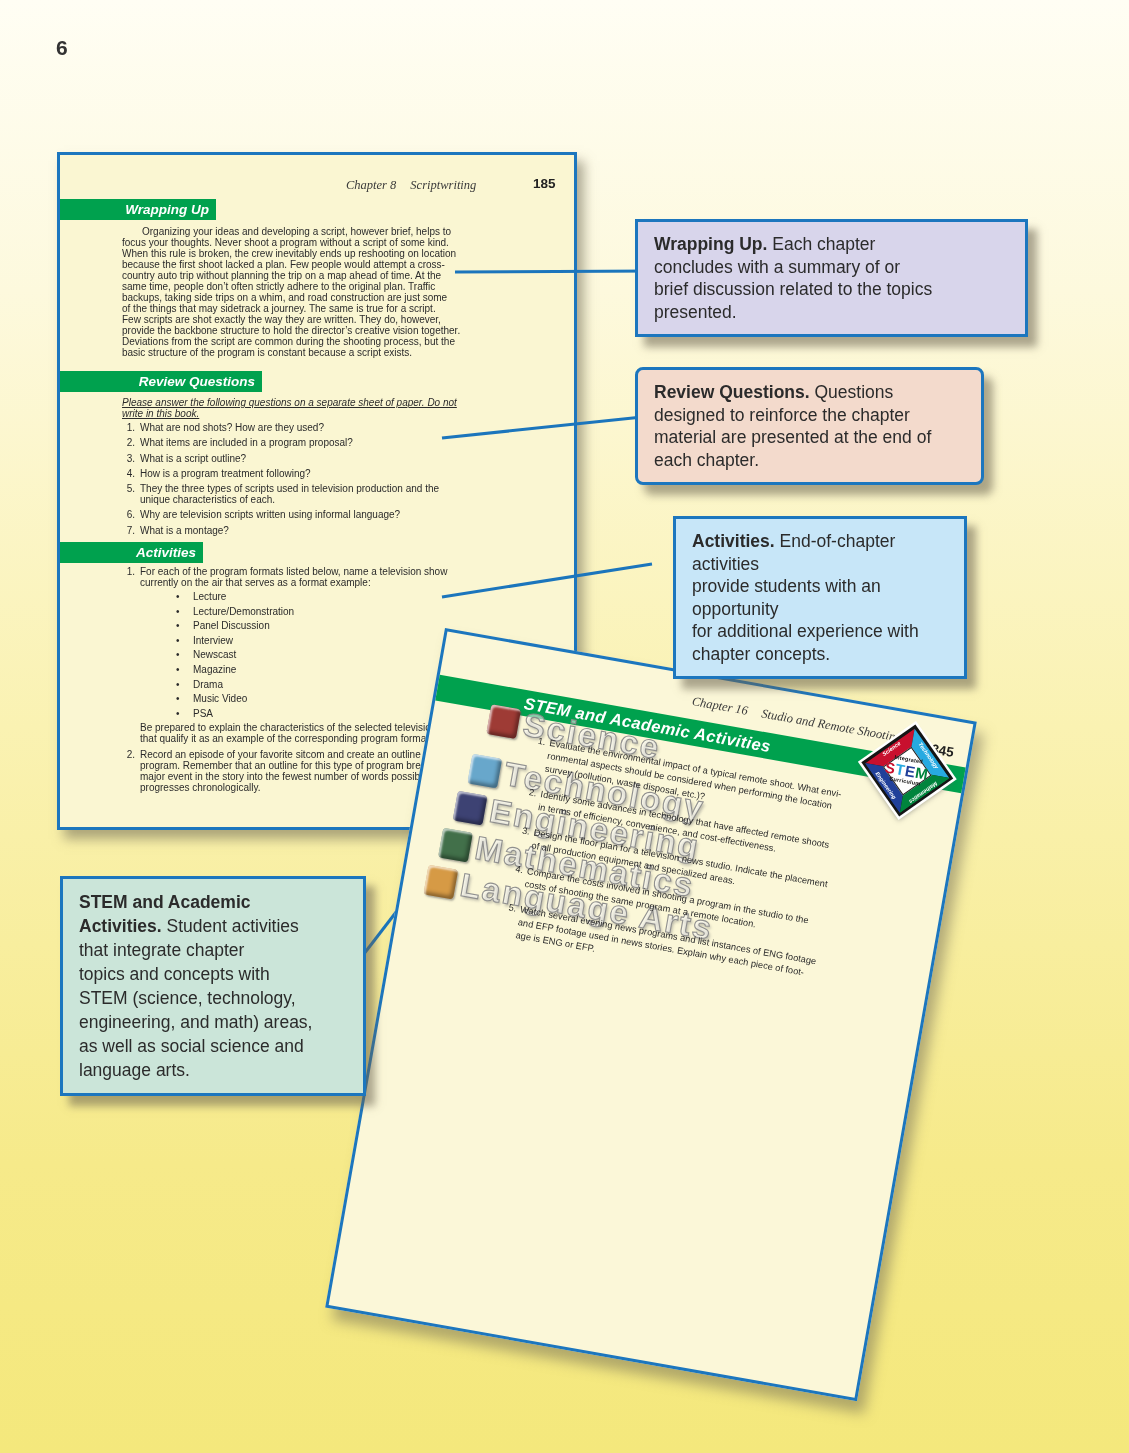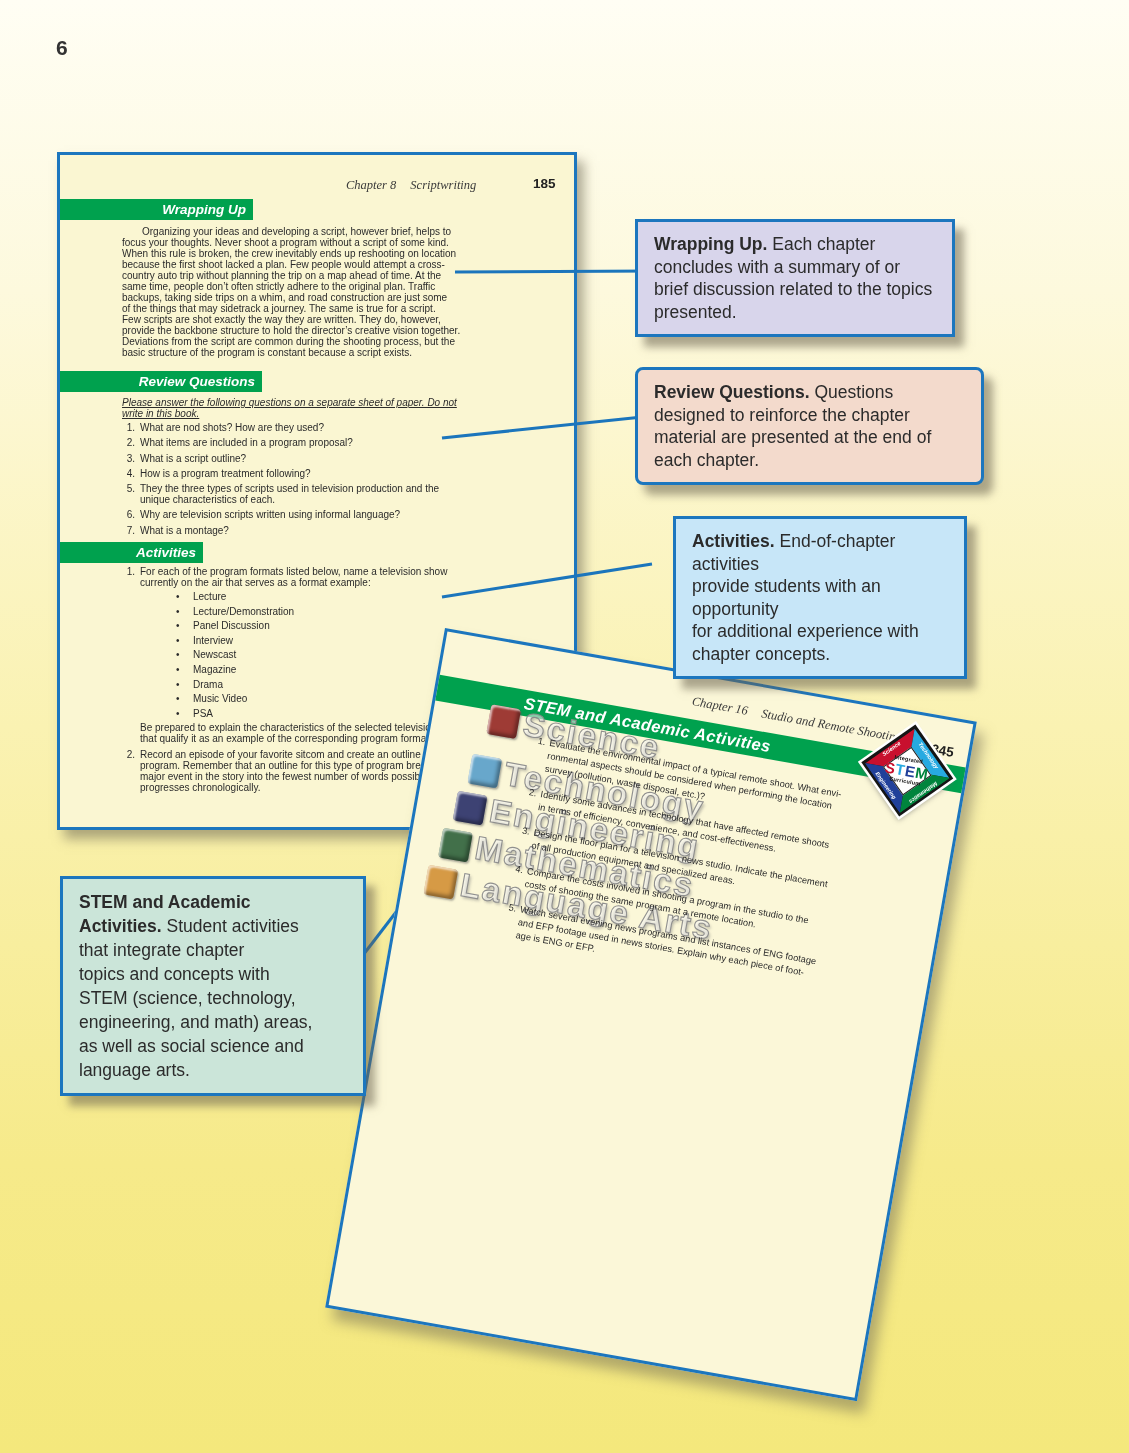--- a/index.html
+++ b/index.html
@@ -81,39 +81,39 @@
     display:flex;align-items:center;justify-content:center;}
   .inner-rot{transform:rotate(-45deg);text-align:center;line-height:1;}
   .cap{font-size:5.5px;font-weight:bold;color:#111;letter-spacing:.2px;}
   .acro{font-size:15px;font-weight:bold;letter-spacing:.5px;margin:.5px 0;}
   .acro .s{color:#c8102e;}.acro .t{color:#27aae1;}.acro .e{color:#21409a;}.acro .m{color:#00843d;}
 
   
   .callout{position:absolute;z-index:4;border:3px solid #1c76be;box-sizing:border-box;
     padding:11px 16px;font-size:17.5px;line-height:22.5px;color:#2b2b2b;
     box-shadow:9px 10px 8px rgba(105,99,79,.55);}
-  .co1{left:635px;top:219px;width:320px;background:#d8d5eb;}
+  .co1{left:635px;top:219px;width:393px;background:#d8d5eb;}
   .co2{left:635px;top:367px;width:349px;background:#f3dacc;border-radius:8px;}
   .co3{left:673px;top:516px;width:294px;background:#c7e6f8;}
   .co4{left:60px;top:876px;width:306px;background:#cbe5d9;line-height:24px;}
 </style>
 </head>
 <body>
 
 <div class="canvas">
 
   <div class="folio">6</div>
 
   <section class="page page1">
     <div class="chap-head" style="left:286px;top:23px;">
       <span>Chapter 8</span><span class="sp"></span><span>Scriptwriting</span>
     </div>
     <div class="pg-num" style="left:473px;top:21px;">185</div>
 
-    <div class="bar" style="top:44px;width:193px;">Wrapping Up</div>
+    <div class="bar" style="top:44px;width:156px;">Wrapping Up</div>
     <div class="body-txt pre p1-para">Organizing your ideas and developing a script, however brief, helps to
 focus your thoughts. Never shoot a program without a script of some kind.
 When this rule is broken, the crew inevitably ends up reshooting on location
 because the first shoot lacked a plan. Few people would attempt a cross-
 country auto trip without planning the trip on a map ahead of time. At the
 same time, people don’t often strictly adhere to the original plan. Traffic
 backups, taking side trips on a whim, and road construction are just some
 of the things that may sidetrack a journey. The same is true for a script.
 Few scripts are shot exactly the way they are written. They do, however,
 provide the backbone structure to hold the director’s creative vision together.

